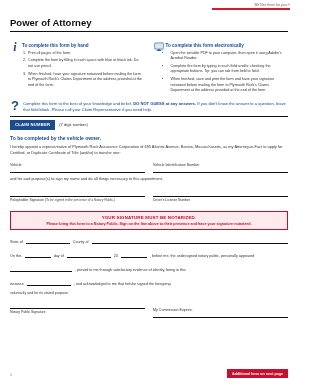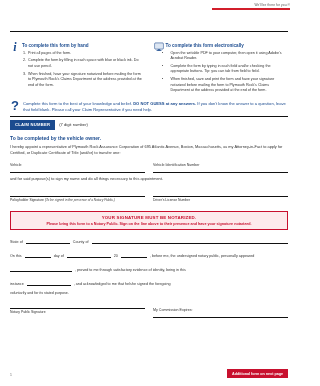--- a/index.html
+++ b/index.html
@@ -257,20 +257,21 @@
 </head>
 <body>
 
 <div class="page">
 
   <div class="header">
     <div class="brand">
       <div class="brand-tag">We'll be there for you.®</div>
       <div class="brand-rule"></div>
     </div>
+    <div class="doc-title">Power of Attorney</div>
     <div class="title-rule"></div>
   </div>
 
   <div class="cols">
 
     <div class="col">
       <div class="ico ico-i">i</div>
       <div class="col-head">To complete this form by hand</div>
       <ol>
         <li>Print all pages of the form.</li>

